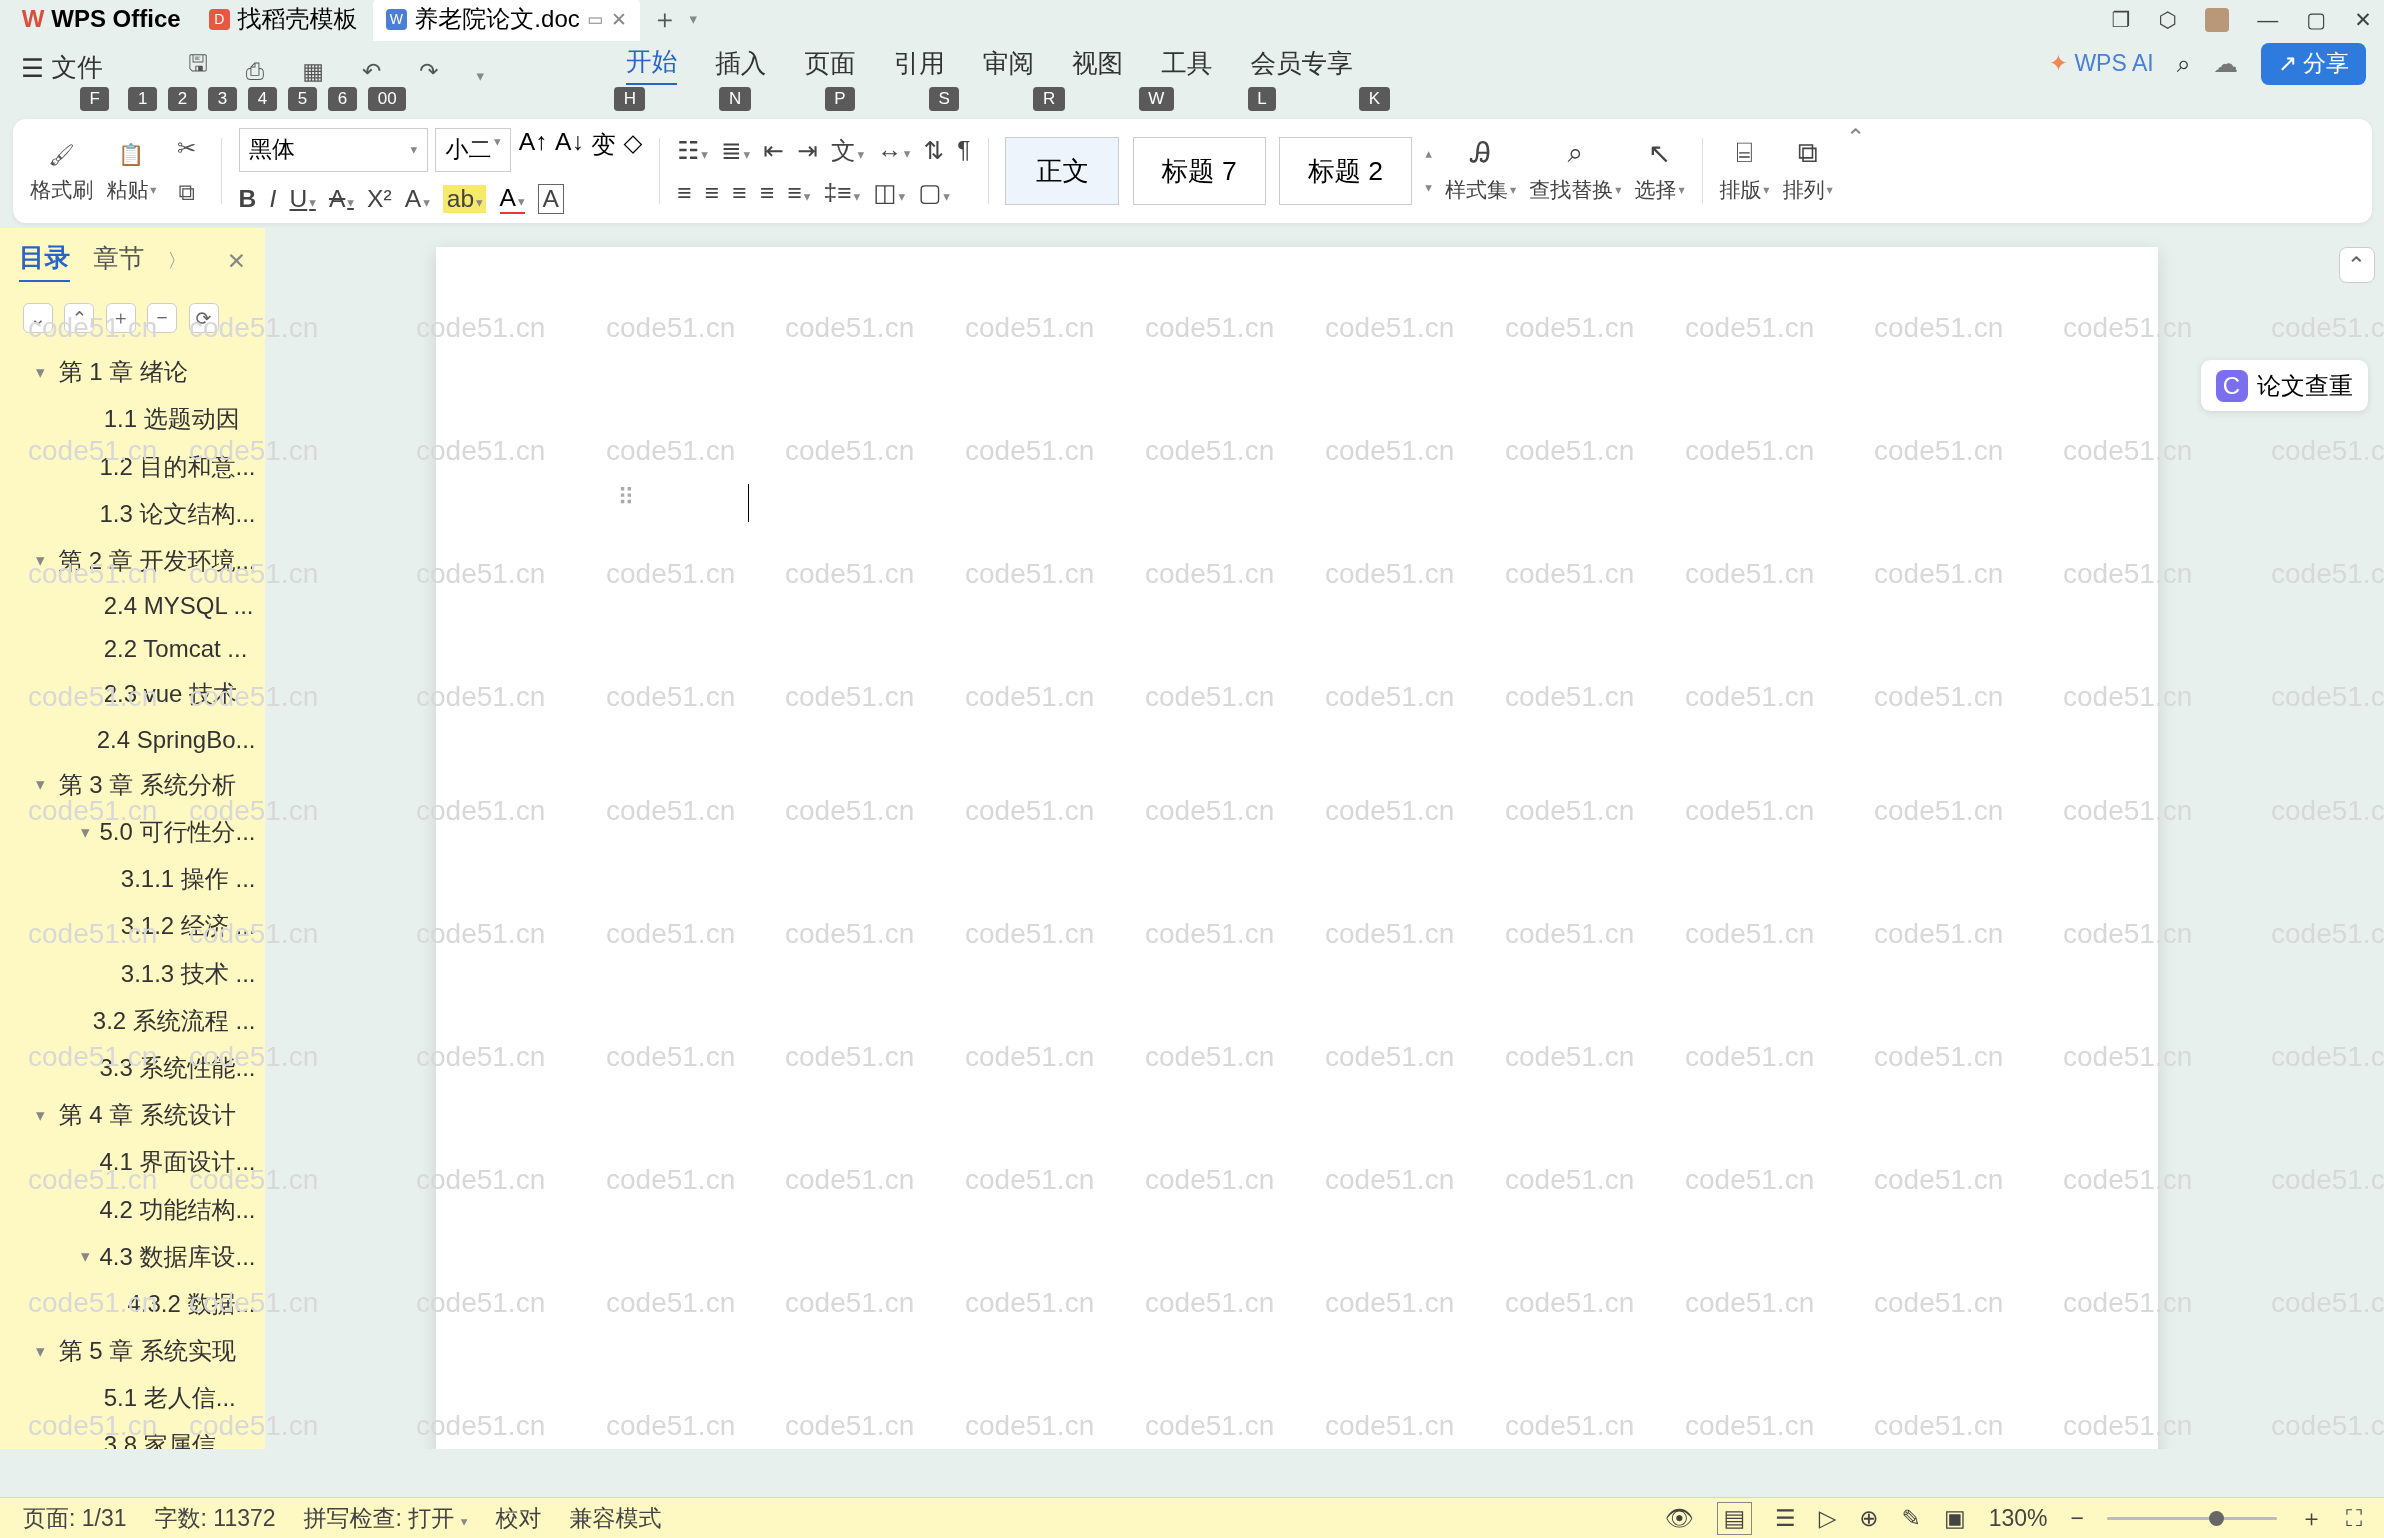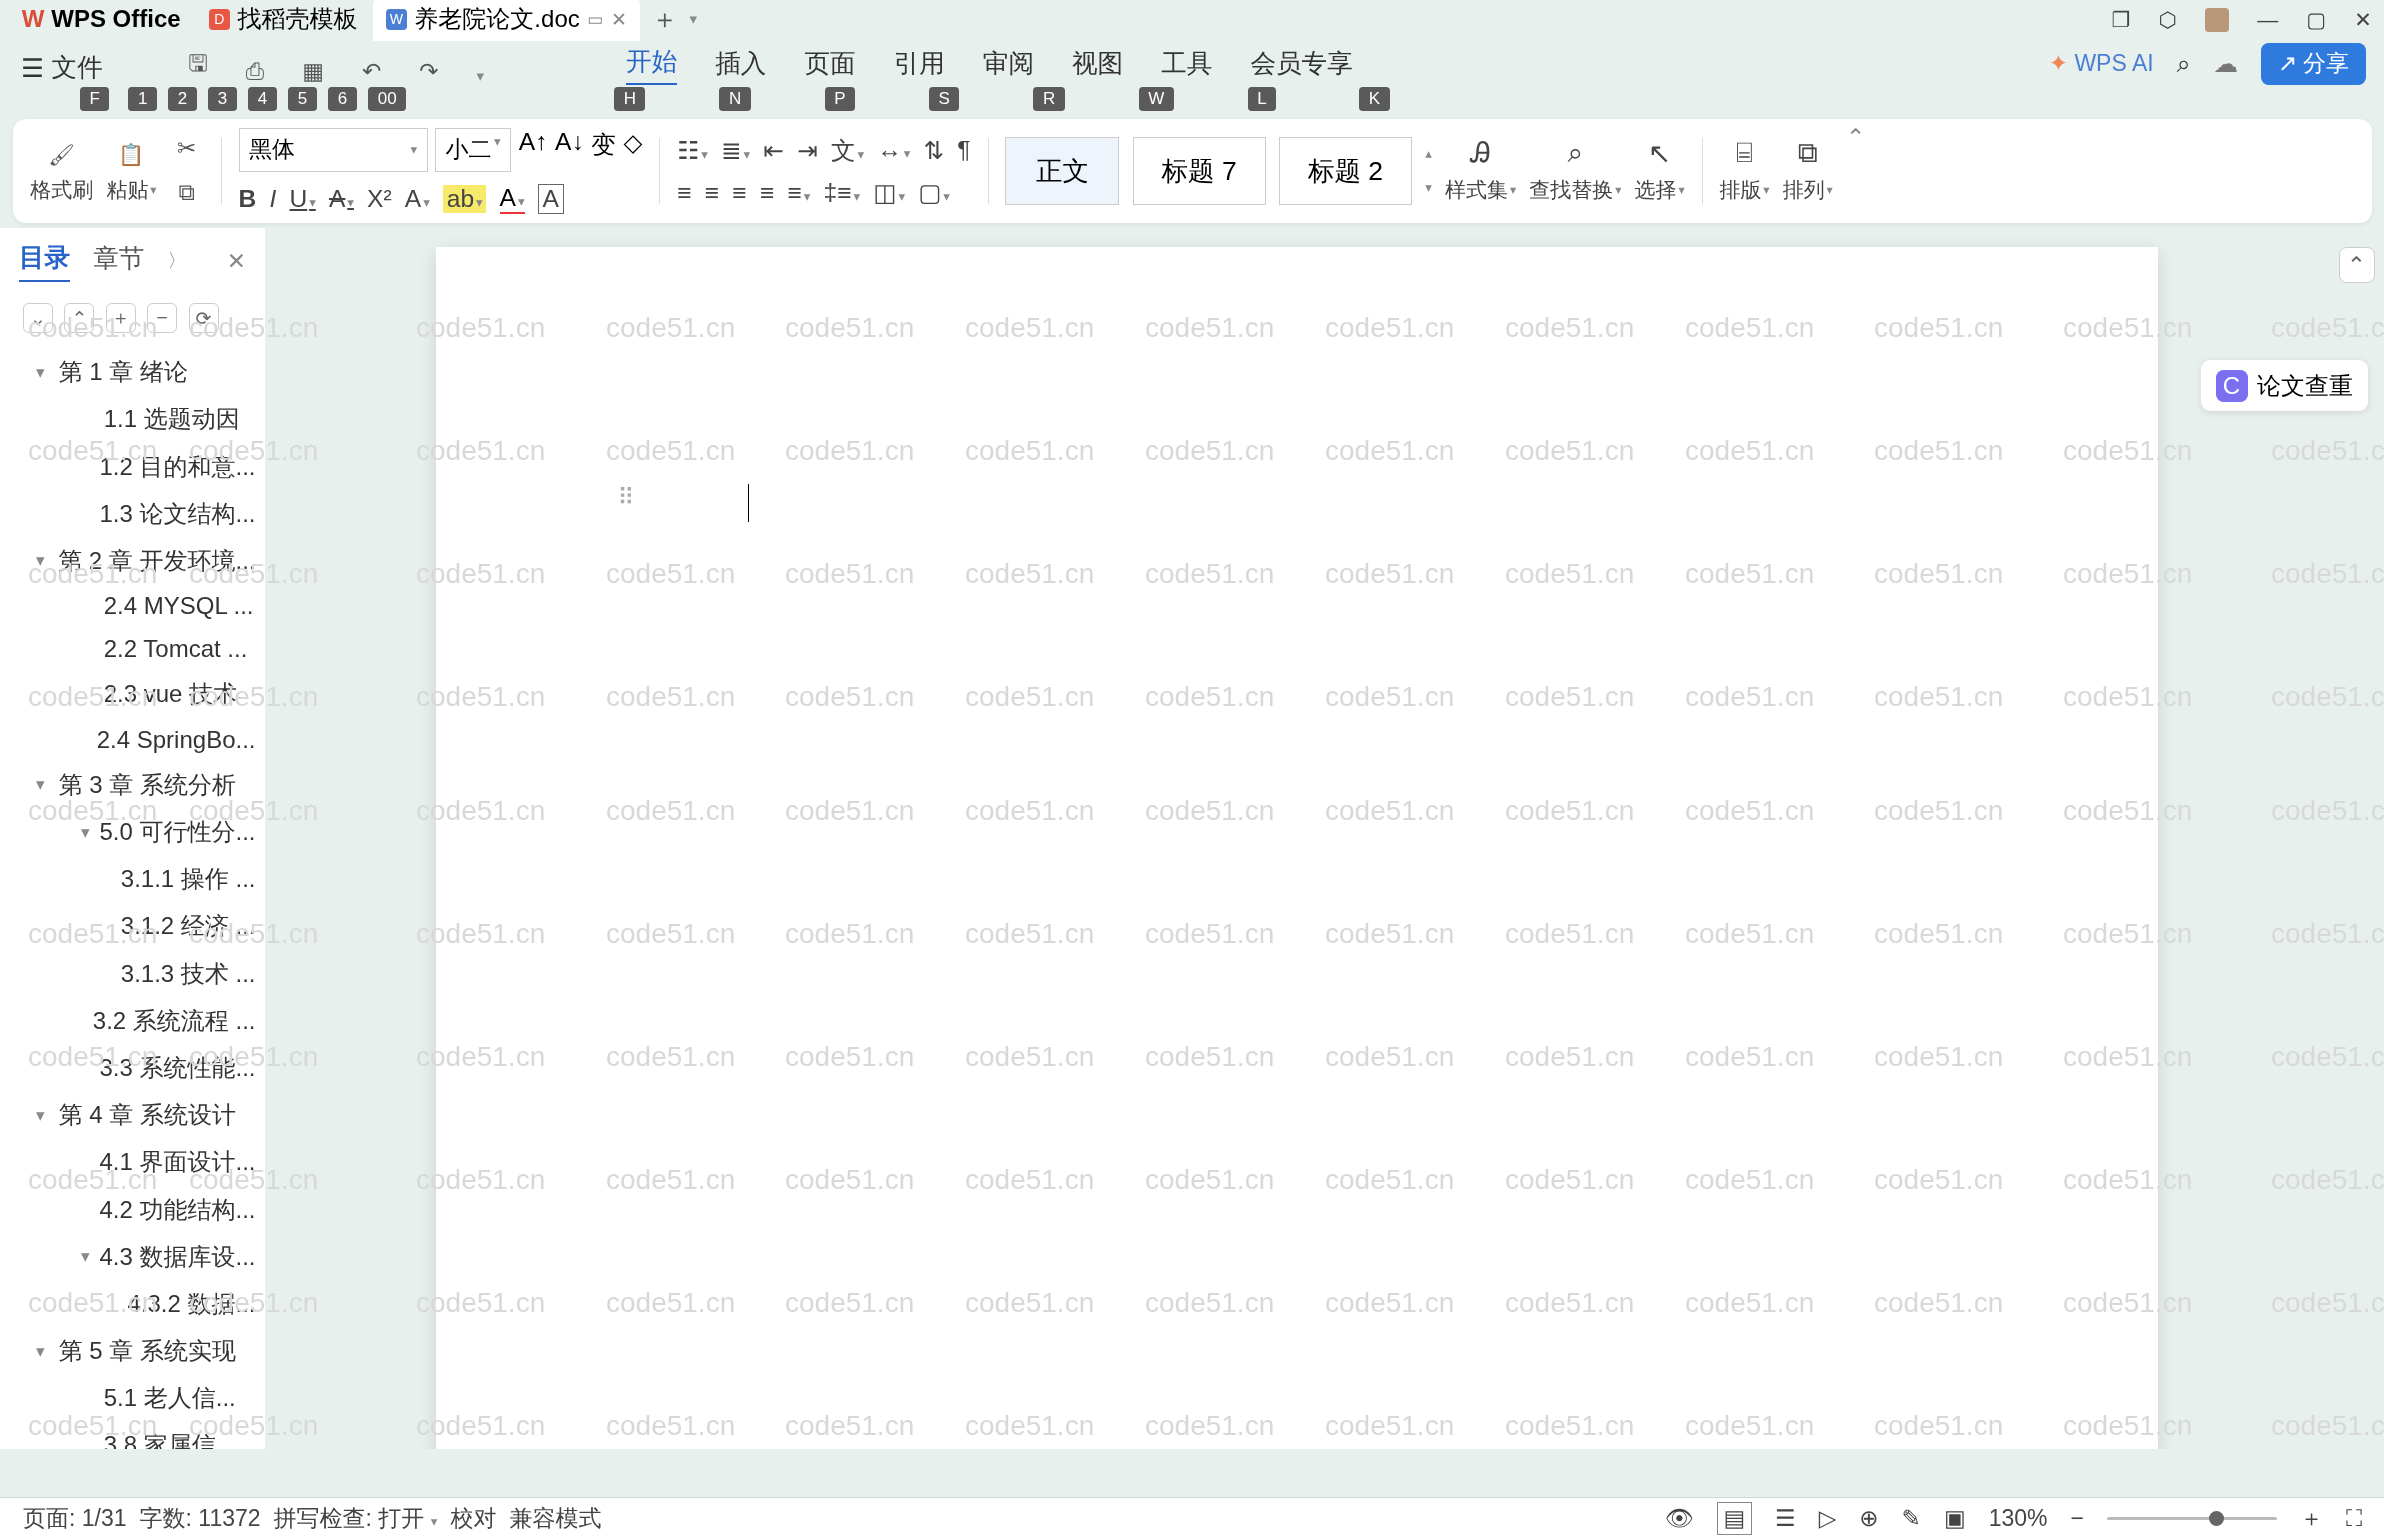--- a/index.html
+++ b/index.html
@@ -44,21 +44,21 @@
 .format-row .fontcolor{color:#000;border-bottom:2.8px solid #e33}
 .format-row .dropdown::after{content:"▾";font-size:13.2px;margin-left:1.9px;color:#888}
 .style-box{border:0.9px solid #ccc;padding:15px 28px;font-size:26.5px;min-width:114px;text-align:center}
 .style-box.active{background:#eef4fb}
 .ribbon-right-group{display:flex;flex-direction:column;align-items:center;font-size:21px;color:#444;gap:5.7px}
 .ribbon-right-group .ico{font-size:28px}
 .rr-label{display:flex;align-items:center;gap:1.9px}
 .rr-label::after{content:"▾";font-size:12.3px;color:#888}
 
 .content-area{display:flex;height:1221px}
-.sidebar{width:265px;background:#ffffff;display:flex;flex-direction:column}
+.sidebar{width:265px;background:#fef9c3;display:flex;flex-direction:column}
 .sidebar-tabs{display:flex;align-items:center;gap:23px;padding:11.4px 19px;font-size:25.6px}
 .sidebar-tab{padding-bottom:5.7px;color:#555}
 .sidebar-tab.active{color:#2864c7;border-bottom:2.8px solid #2864c7;font-weight:bold}
 .sidebar-tabs .nav{color:#888;font-size:19px}
 .sidebar-tabs .close{color:#888;font-size:23px;margin-left:auto}
 .sidebar-tools{display:flex;gap:11.4px;padding:9.5px 23px;align-items:center}
 .sidebar-tools span{width:30px;height:30px;border:0.9px solid #ccc;border-radius:5.7px;display:flex;align-items:center;justify-content:center;font-size:19px;color:#666;background:#fff}
 .outline{flex:1;overflow:auto;padding:5.7px 0}
 .outline-item{padding:7.6px 9.5px 7.6px 28px;font-size:24px;color:#333;display:flex;align-items:center;gap:5.7px;white-space:nowrap;overflow:hidden;text-overflow:ellipsis}
 .outline-item.l1{padding-left:36px}
@@ -72,21 +72,21 @@
 .watermark-text{color:#e33;font-size:42px;font-family:"SimSun",monospace;text-align:center;margin-top:38px;margin-bottom:170px;letter-spacing:1.9px}
 .title-main{font-size:64px;text-align:center;font-family:"SimSun",serif;letter-spacing:23px;margin-bottom:265px}
 .title-sub{font-size:47px;text-align:center;font-family:"SimSun",serif;letter-spacing:3.8px}
 .cursor-line{width:1.9px;height:38px;background:#000;position:absolute;left:312px;top:237px}
 
 .right-rail{width:57px;display:flex;flex-direction:column;align-items:center;gap:19px;padding-top:19px}
 .right-rail .icon{width:36px;height:36px;border:0.9px solid #ccc;border-radius:7.6px;display:flex;align-items:center;justify-content:center;color:#666;background:#fff}
 .paper-check{position:absolute;right:17px;top:360px;background:#fff;border-radius:9.5px;padding:9.5px 15px;display:flex;align-items:center;gap:9.5px;box-shadow:0 1.9px 7.6px rgba(0,0,0,0.1);font-size:24px}
 .paper-check .badge{width:32px;height:32px;background:#7b6ff0;border-radius:7.6px;color:#fff;display:flex;align-items:center;justify-content:center}
 
-.statusbar{position:absolute;bottom:0;left:0;right:0;height:42px;background:#ffffff;border-top:0.9px solid #cfd8d6;display:flex;align-items:center;padding:9px 23px;font-size:23px;color:#444;gap:13px}
+.statusbar{position:absolute;bottom:0;left:0;right:0;height:42px;background:#fef9c3;border-top:0.9px solid #cfd8d6;display:flex;align-items:center;padding:9px 23px;font-size:23px;color:#444;gap:28px}
 .statusbar .right{margin-left:auto;display:flex;gap:23px;align-items:center}
 .statusbar .zoom-slider{width:170px;height:3.8px;background:#bbb;position:relative;border-radius:1.9px}
 .statusbar .zoom-slider::after{content:"";position:absolute;left:60%;top:-5.7px;width:15px;height:15px;background:#666;border-radius:50%}
 
 .wm{position:absolute;color:#d8d8d8;font-size:28px;pointer-events:none;font-family:Arial}
 </style>
 </head>
 <body>
 
 <div class="tabs-row">

